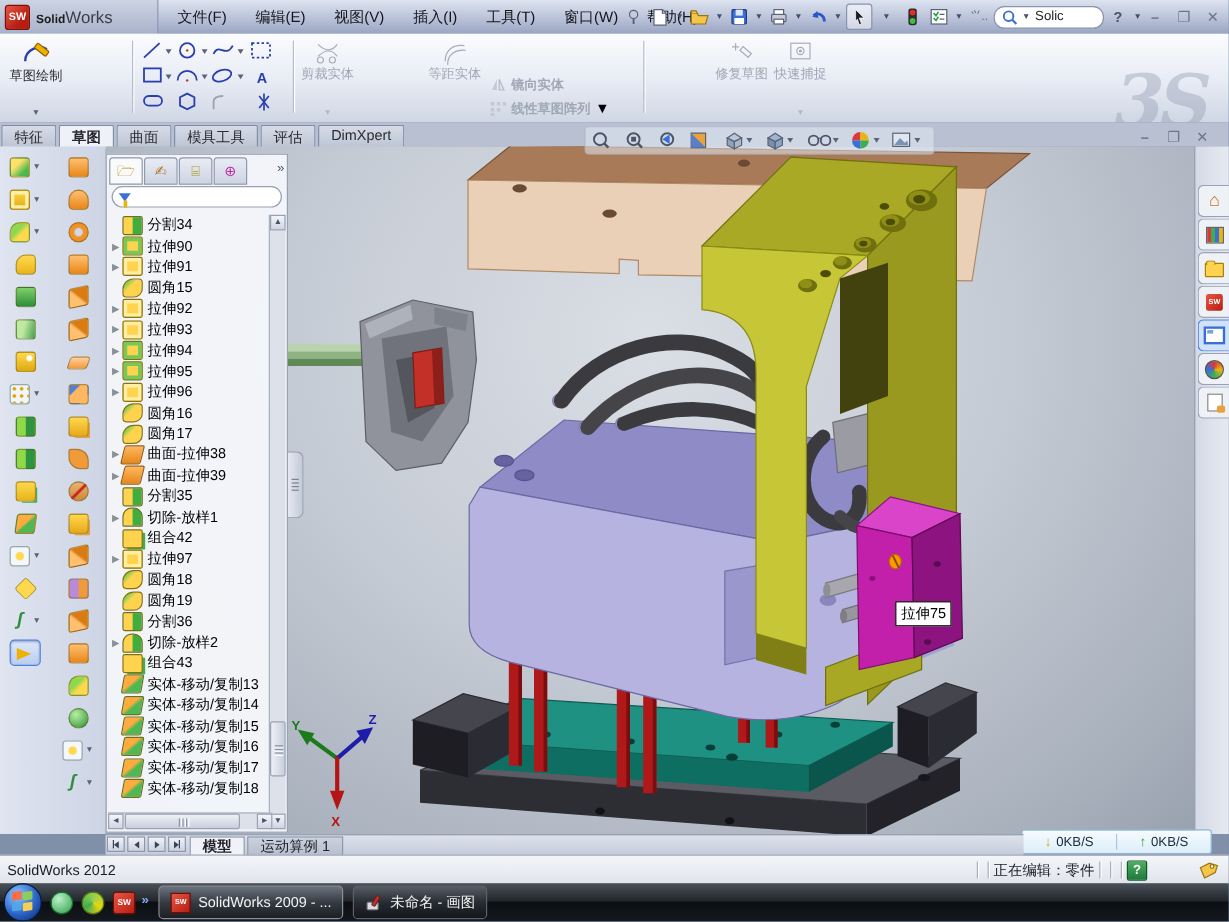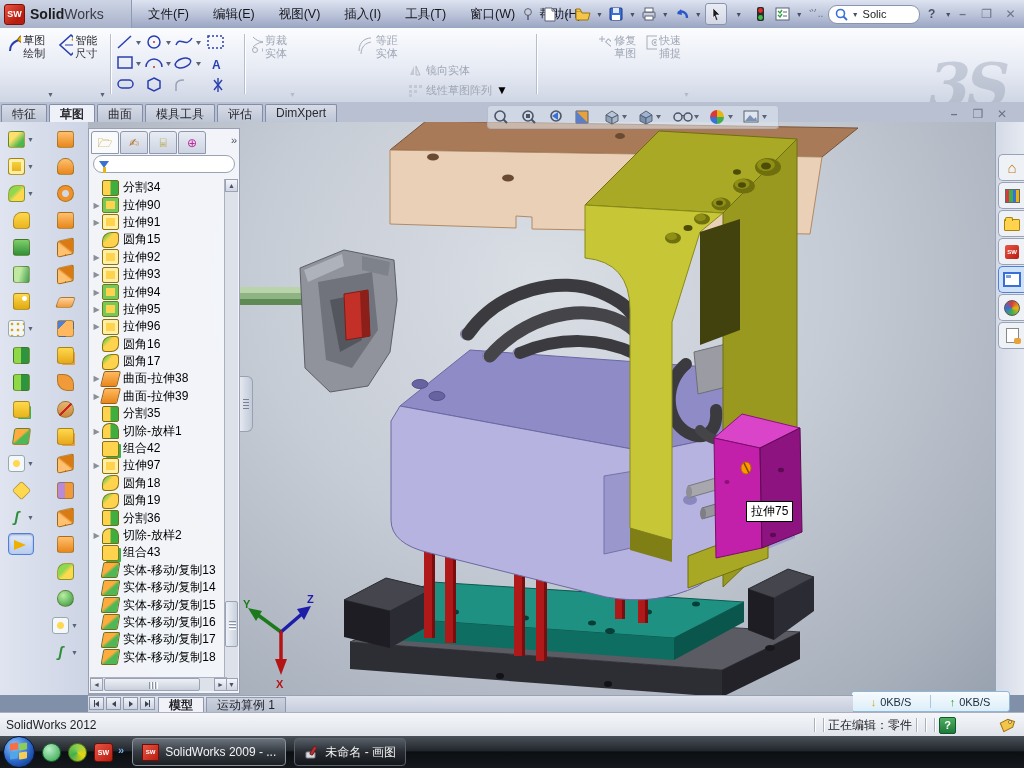--- a/index.html
+++ b/index.html
@@ -8,43 +8,43 @@
        background:#8090a8;-webkit-font-smoothing:antialiased;}
   .abs{position:absolute;}
   
   #titlebar{left:0;top:0;width:1024px;height:28px;
     background:linear-gradient(#dde3f0,#b9c2d8 55%,#9aa5c2);border-bottom:1px solid #7b87a5;}
   #logoarea{left:0;top:0;width:132px;height:28px;display:flex;align-items:center;gap:5px;
     background:linear-gradient(#cdd4e4,#a8b2ca);padding-left:4px;box-sizing:border-box;border-right:1px solid #8e99b4;}
   .swcube{width:19px;height:19px;background:linear-gradient(135deg,#e85545,#b71d10 70%);
     border:1px solid #7d1006;border-radius:3px;color:#fff;font-size:9px;font-weight:bold;
     display:flex;align-items:center;justify-content:center;}
-  #logotext b{color:#1c1c1c;font-size:14px;text-align:center;}
+  #logotext b{color:#1c1c1c;font-size:10px;text-align:center;}
   #logotext span{color:#3c3c44;font-size:14px;}
   #menubar{left:136px;top:0;height:28px;display:flex;align-items:center;}
   .menu-item{padding:5px 12px;color:#15151c;font-size:12.5px;cursor:default;}
   #tb-quick{left:518px;top:3px;height:22px;display:flex;align-items:center;gap:2px;}
   .tbi{width:20px;height:20px;display:flex;align-items:center;justify-content:center;border-radius:3px;}
   .tbi.pressed{background:rgba(255,255,255,.5);border:1px solid #8a94ae;}
   .dd{color:#46506a;font-size:7px;margin:0 1px;}
   #searchbox{width:78px;height:17px;background:#fff;border:1px solid #8a94ae;border-radius:9px;
     display:flex;align-items:center;padding:0 6px;gap:3px;font-size:11px;color:#222;}
   #win-btns-app,#win-btns-doc{display:flex;gap:8px;color:#6c7488;font-weight:bold;font-size:12px;}
   .winbtn{width:16px;text-align:center;cursor:default;}
   
   #commandbar{left:0;top:28px;width:1024px;height:74px;
     background:linear-gradient(#fbfcfe,#e7ebf4 55%,#cfd6e4);border-bottom:1px solid #97a1ba;}
-  .cb-btn{position:absolute;top:2px;height:68px;display:flex;
+  .cb-btn{position:absolute;top:2px;height:68px;display:flex;flex-direction:column;align-items:center;
     justify-content:flex-start;padding-top:3px;box-sizing:border-box;border-radius:3px;}
   .cb-btn .lbl{font-size:11px;line-height:12.5px;text-align:center;color:#2d2d34;margin-top:1px;}
   .cb-btn.disabled .lbl{color:#a0a7b5;}
   .cb-btn .cdd{font-size:7px;color:#5a6478;margin-top:auto;}
   .cb-btn.disabled .cdd{color:#b4bac6;}
   .cbsep{position:absolute;top:6px;height:60px;width:1px;background:#b6bdcd;box-shadow:1px 0 0 #fff;}
-  .trio-row{display:flex;align-items:center;gap:4px;height:20px;}
+  .trio-row{display:flex;align-items:center;gap:4px;height:20px;font-weight:bold;}
   .trio-row .lbl{font-size:11px;color:#a0a7b5;}
   #watermark{right:18px;top:22px;font-family:"DejaVu Serif",serif;font-style:italic;font-weight:bold;
     font-size:60px;color:rgba(148,157,176,.42);letter-spacing:-4px;}
   
   #tabstrip{left:0;top:102px;width:1024px;height:20px;background:#b8c0d2;border-bottom:1px solid #8e98b2;}
   .rtab{float:left;height:17px;margin:2px 1px 0 1px;padding:1px 10px 0 10px;font-size:12px;color:#2a2a30;
     background:linear-gradient(#d6dbe6,#bcc4d4);border:1px solid #828da8;border-bottom:none;
     border-radius:2px 2px 0 0;}
   .rtab.active{background:#eef1f7;font-weight:bold;height:18px;}
   
@@ -317,29 +317,20 @@
 
 <div class="abs" id="commandbar">
   <div class="cb-btn" style="left:6px;width:48px;">
     <svg width="26" height="24">
         <path d="M4 18 C4 8 16 4 22 8" fill="none" stroke="#2a3fae" stroke-width="2"></path>
         <rect x="12" y="6" width="12" height="5" rx="1" transform="rotate(38 18 8)" fill="#f0b000" stroke="#906000"></rect>
       </svg>
     <span class="lbl">草图绘制</span>
       <span class="cdd">▼</span>
   </div>
-  <div class="cb-btn" style="left:58px;width:48px;">
-    <svg width="26" height="24">
-        <path d="M13 2 L24 12 L13 22 L2 12 Z" fill="none" stroke="#2a3fae" stroke-width="1.6"></path>
-        <line x1="7" y1="12" x2="19" y2="12" stroke="#2a3fae"></line>
-        <path d="M14 6 L20 10" stroke="#c09000" stroke-width="2.4"></path>
-      </svg>
-    <span class="lbl">智能尺寸</span>
-      <span class="cdd">▼</span>
-  </div>
   <div class="cbsep" style="left:110px;"></div>
   <div class="cb-btn" style="left:114px;width:126px;">
     <svg width="122" height="64">
       <g stroke="#2a3fae" fill="none" stroke-width="1.5">
         <line x1="4" y1="15" x2="17" y2="3"></line>
           <circle cx="40" cy="9" r="6"></circle>
           <circle cx="40" cy="9" r="1" fill="#c03030" stroke="none"></circle>
         <path d="M62 12 C66 2 72 16 78 5"></path>
         <rect x="94" y="3" width="15" height="12" stroke-dasharray="2,2"></rect>
         <rect x="4" y="24" width="14" height="11"></rect>

